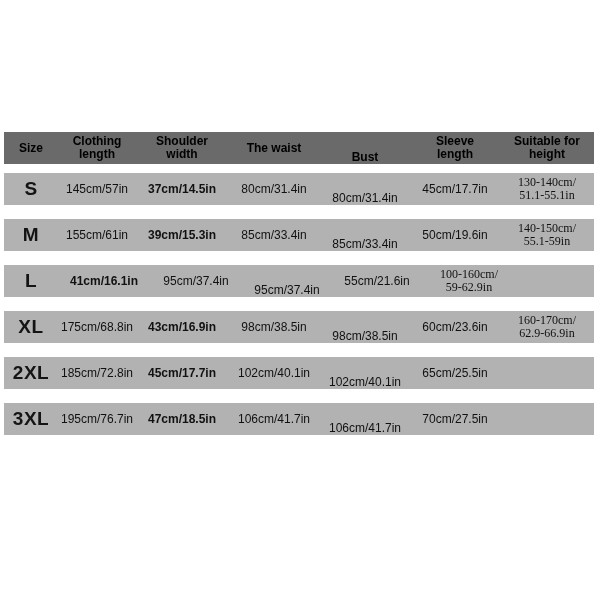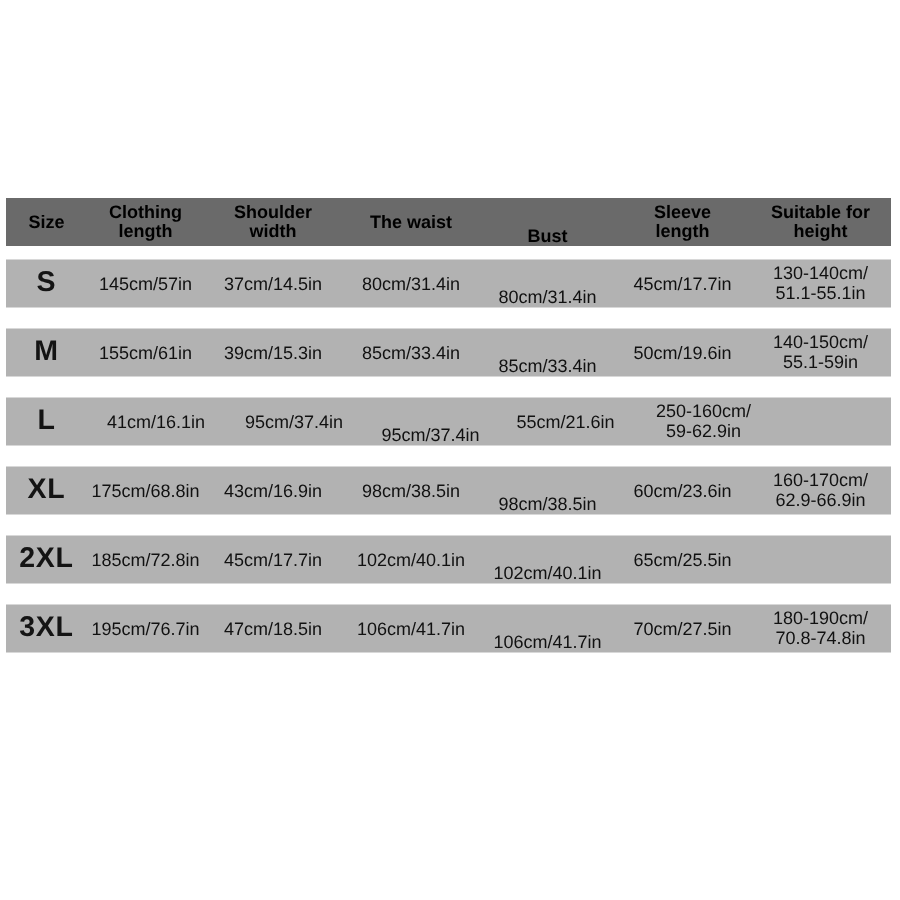--- a/index.html
+++ b/index.html
@@ -39,21 +39,21 @@
   .cell {
     display: flex;
     align-items: center;
     justify-content: center;
     text-align: center;
     overflow: hidden;
   }
   
   .c0 { flex: 0 0 54px; }
   .c1 { flex: 0 0 78px; }
-  .c2 { flex: 0 0 92px; }
+  .c2 { flex: 0 0 92px; font-weight: bold; }
   .c3 { flex: 0 0 92px; }
   .c4 { flex: 0 0 90px; align-items: flex-end; }
   .c5 { flex: 0 0 90px; }
   .c6 { flex: 0 0 94px; }
 
   .header .cell {
     font-size: 12px;
     font-weight: bold;
     color: #000000;
     line-height: 13px;
@@ -69,20 +69,21 @@
     color: #141414;
     letter-spacing: 0.5px;
   }
   .data .cell.val {
     font-size: 12px;
     color: #111111;
     line-height: 13px;
   }
   .data .cell.pre {
     white-space: pre-line;
+    font-family: Liberation Serif, serif;
   }
 </style>
 </head>
 <body>
 
 <div class="canvas">
   <div class="size-chart">
 
     <div class="row header">
       <div class="cell c0">
@@ -129,21 +130,21 @@
       <div class="cell c6 val pre">140-150cm/
 55.1-59in</div>
     </div>
 
     <div class="row data">
       <div class="cell c0 size-cell">L</div>
       <div class="cell c2 val">41cm/16.1in</div>
       <div class="cell c3 val">95cm/37.4in</div>
       <div class="cell c4 val">95cm/37.4in</div>
       <div class="cell c5 val">55cm/21.6in</div>
-      <div class="cell c6 val pre">250-160cm/
+      <div class="cell c6 val pre">100-160cm/
 59-62.9in</div>
     </div>
 
     <div class="row data">
       <div class="cell c0 size-cell">XL</div>
       <div class="cell c1 val">175cm/68.8in</div>
       <div class="cell c2 val">43cm/16.9in</div>
       <div class="cell c3 val">98cm/38.5in</div>
       <div class="cell c4 val">98cm/38.5in</div>
       <div class="cell c5 val">60cm/23.6in</div>
@@ -160,18 +161,16 @@
       <div class="cell c5 val">65cm/25.5in</div>
     </div>
 
     <div class="row data">
       <div class="cell c0 size-cell">3XL</div>
       <div class="cell c1 val">195cm/76.7in</div>
       <div class="cell c2 val">47cm/18.5in</div>
       <div class="cell c3 val">106cm/41.7in</div>
       <div class="cell c4 val">106cm/41.7in</div>
       <div class="cell c5 val">70cm/27.5in</div>
-      <div class="cell c6 val pre">180-190cm/
-70.8-74.8in</div>
     </div>
 
   </div>
 </div>
 
 </body></html>

